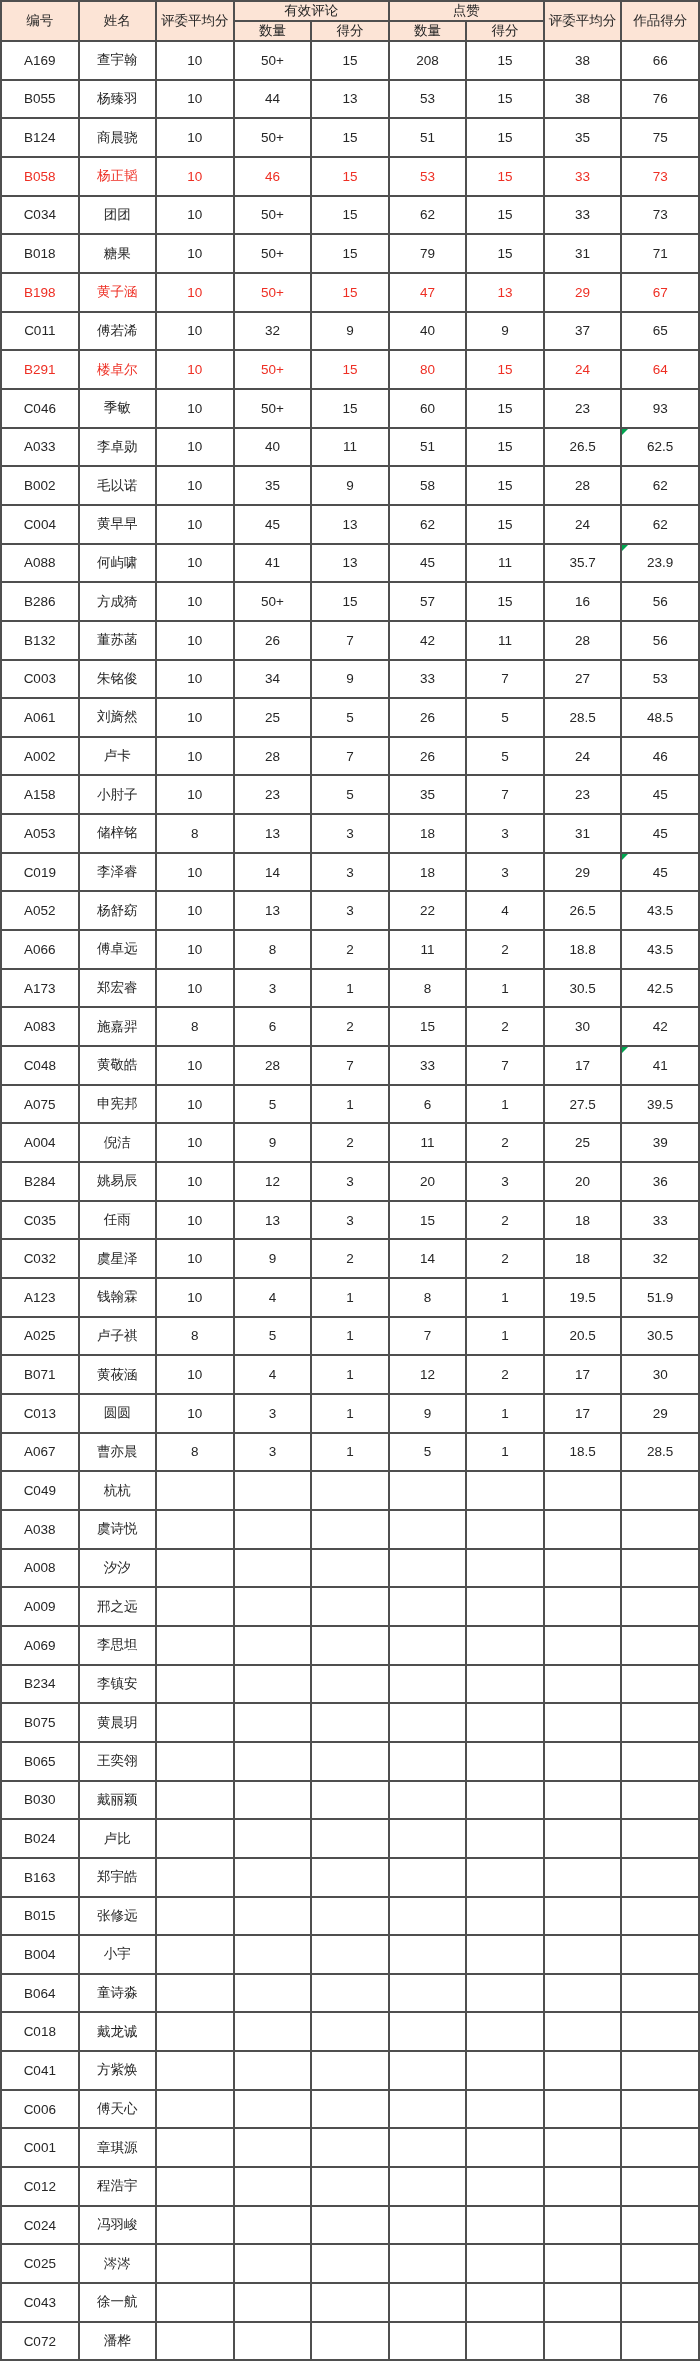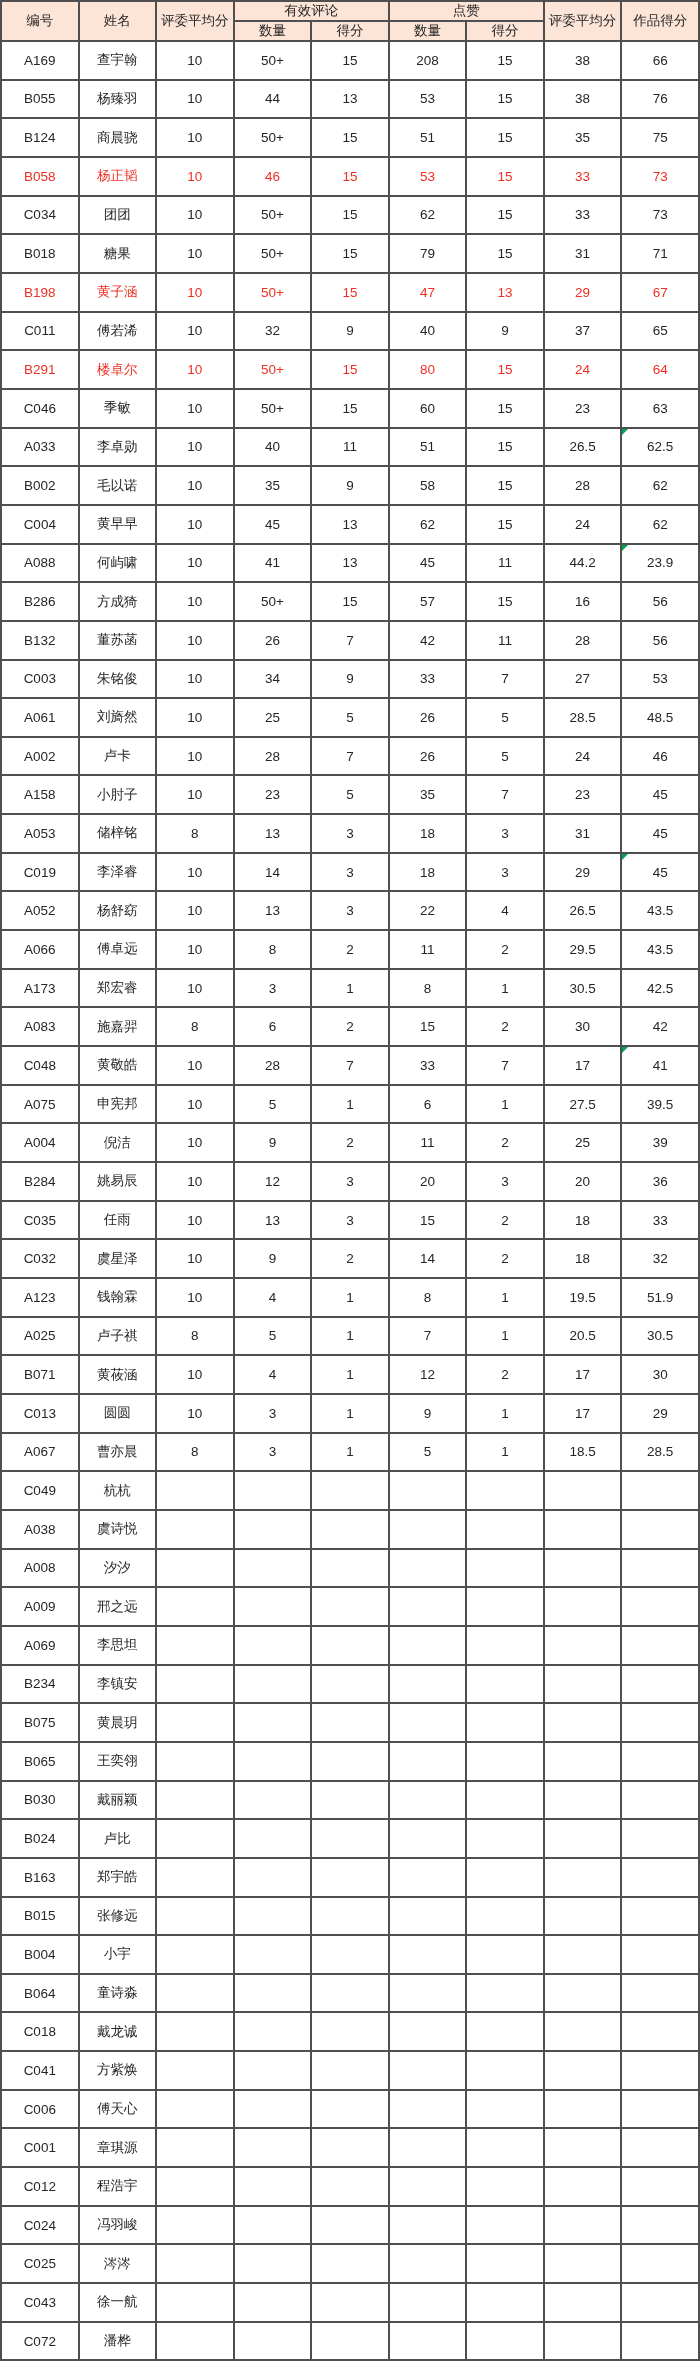--- a/index.html
+++ b/index.html
@@ -174,21 +174,21 @@
       </tr>
       <tr data-name="table-row">
         <td data-name="cell-id">C046</td>
         <td data-name="cell-name">季敏</td>
         <td data-name="cell-post">10</td>
         <td data-name="cell-c_count">50+</td>
         <td data-name="cell-c_score">15</td>
         <td data-name="cell-l_count">60</td>
         <td data-name="cell-l_score">15</td>
         <td data-name="cell-judge">23</td>
-        <td data-name="cell-total">63</td>
+        <td data-name="cell-total">93</td>
       </tr>
       <tr data-name="table-row">
         <td data-name="cell-id">A033</td>
         <td data-name="cell-name">李卓勋</td>
         <td data-name="cell-post">10</td>
         <td data-name="cell-c_count">40</td>
         <td data-name="cell-c_score">11</td>
         <td data-name="cell-l_count">51</td>
         <td data-name="cell-l_score">15</td>
         <td data-name="cell-judge">26.5</td>
@@ -217,21 +217,21 @@
         <td data-name="cell-total">62</td>
       </tr>
       <tr data-name="table-row">
         <td data-name="cell-id">A088</td>
         <td data-name="cell-name">何屿啸</td>
         <td data-name="cell-post">10</td>
         <td data-name="cell-c_count">41</td>
         <td data-name="cell-c_score">13</td>
         <td data-name="cell-l_count">45</td>
         <td data-name="cell-l_score">11</td>
-        <td data-name="cell-judge">44.2</td>
+        <td data-name="cell-judge">35.7</td>
         <td data-name="cell-total" class="flagged">23.9</td>
       </tr>
       <tr data-name="table-row">
         <td data-name="cell-id">B286</td>
         <td data-name="cell-name">方成猗</td>
         <td data-name="cell-post">10</td>
         <td data-name="cell-c_count">50+</td>
         <td data-name="cell-c_score">15</td>
         <td data-name="cell-l_count">57</td>
         <td data-name="cell-l_score">15</td>
@@ -327,21 +327,21 @@
         <td data-name="cell-total">43.5</td>
       </tr>
       <tr data-name="table-row">
         <td data-name="cell-id">A066</td>
         <td data-name="cell-name">傅卓远</td>
         <td data-name="cell-post">10</td>
         <td data-name="cell-c_count">8</td>
         <td data-name="cell-c_score">2</td>
         <td data-name="cell-l_count">11</td>
         <td data-name="cell-l_score">2</td>
-        <td data-name="cell-judge">29.5</td>
+        <td data-name="cell-judge">18.8</td>
         <td data-name="cell-total">43.5</td>
       </tr>
       <tr data-name="table-row">
         <td data-name="cell-id">A173</td>
         <td data-name="cell-name">郑宏睿</td>
         <td data-name="cell-post">10</td>
         <td data-name="cell-c_count">3</td>
         <td data-name="cell-c_score">1</td>
         <td data-name="cell-l_count">8</td>
         <td data-name="cell-l_score">1</td>

